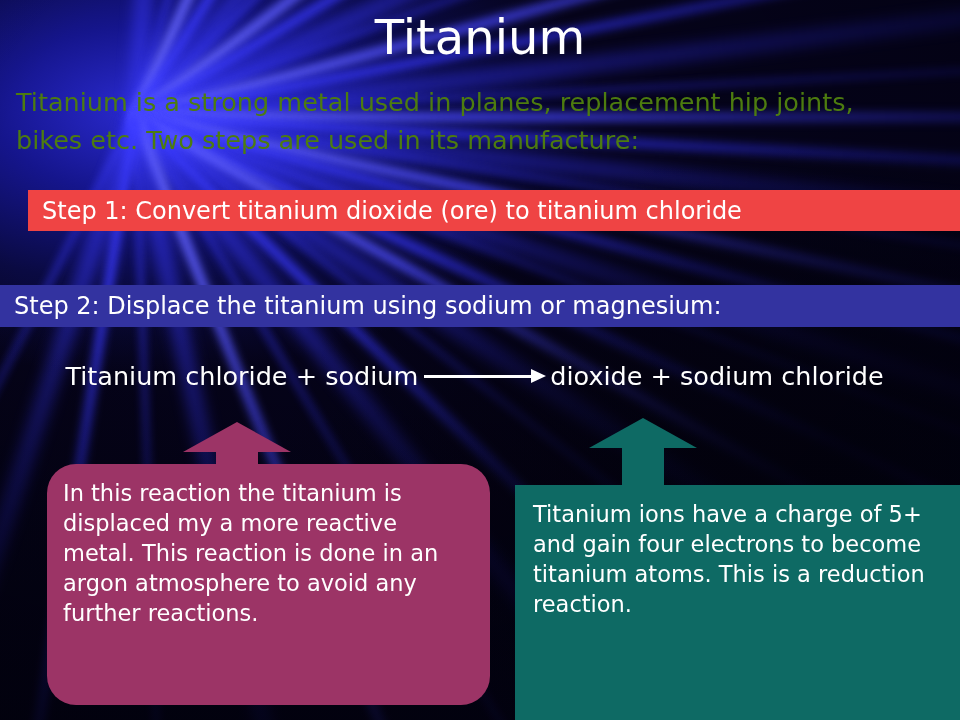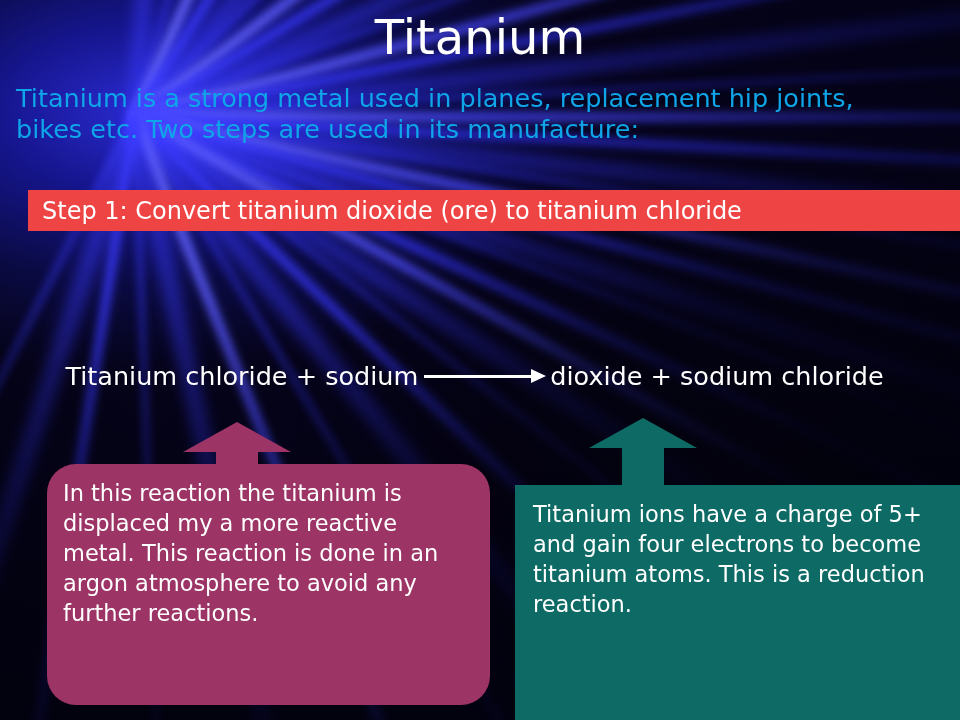--- a/index.html
+++ b/index.html
@@ -79,23 +79,23 @@
     letter-spacing: 0px;
     font-family: "DejaVu Sans", sans-serif;
     font-weight: 400;
   }
 
   .intro {
     position: absolute;
     left: 16px;
     top: 83px;
     width: 900px;
-    color: #0ea5e9;
+    color: #4d7c0f;
     font-size: 25.5px;
-    line-height: 31px;
+    line-height: 38px;
     font-family: "DejaVu Sans", sans-serif;
   }
 
   .step-bar {
     position: absolute;
     left: 0;
     width: 960px;
     display: flex;
     align-items: center;
     color: #ffffff;
@@ -238,20 +238,23 @@
   <div class="layer">
 
     <div class="title">Titanium</div>
 
     <div class="intro">Titanium is a strong metal used in planes, replacement hip joints, bikes etc.  Two steps are used in its manufacture:</div>
 
     <div class="step-bar step1">
       <span>Step 1: Convert titanium dioxide (ore) to titanium chloride</span>
     </div>
 
+    <div class="step-bar step2">
+      <span>Step 2:  Displace the titanium using sodium or magnesium:</span>
+    </div>
 
     <div class="equation">
       <span class="eq-left">Titanium chloride + sodium</span>
       <span class="eq-arrow">
         <span class="shaft"></span>
         <span class="head"></span>
       </span>
       <span class="eq-right">dioxide + sodium chloride</span>
     </div>
 

